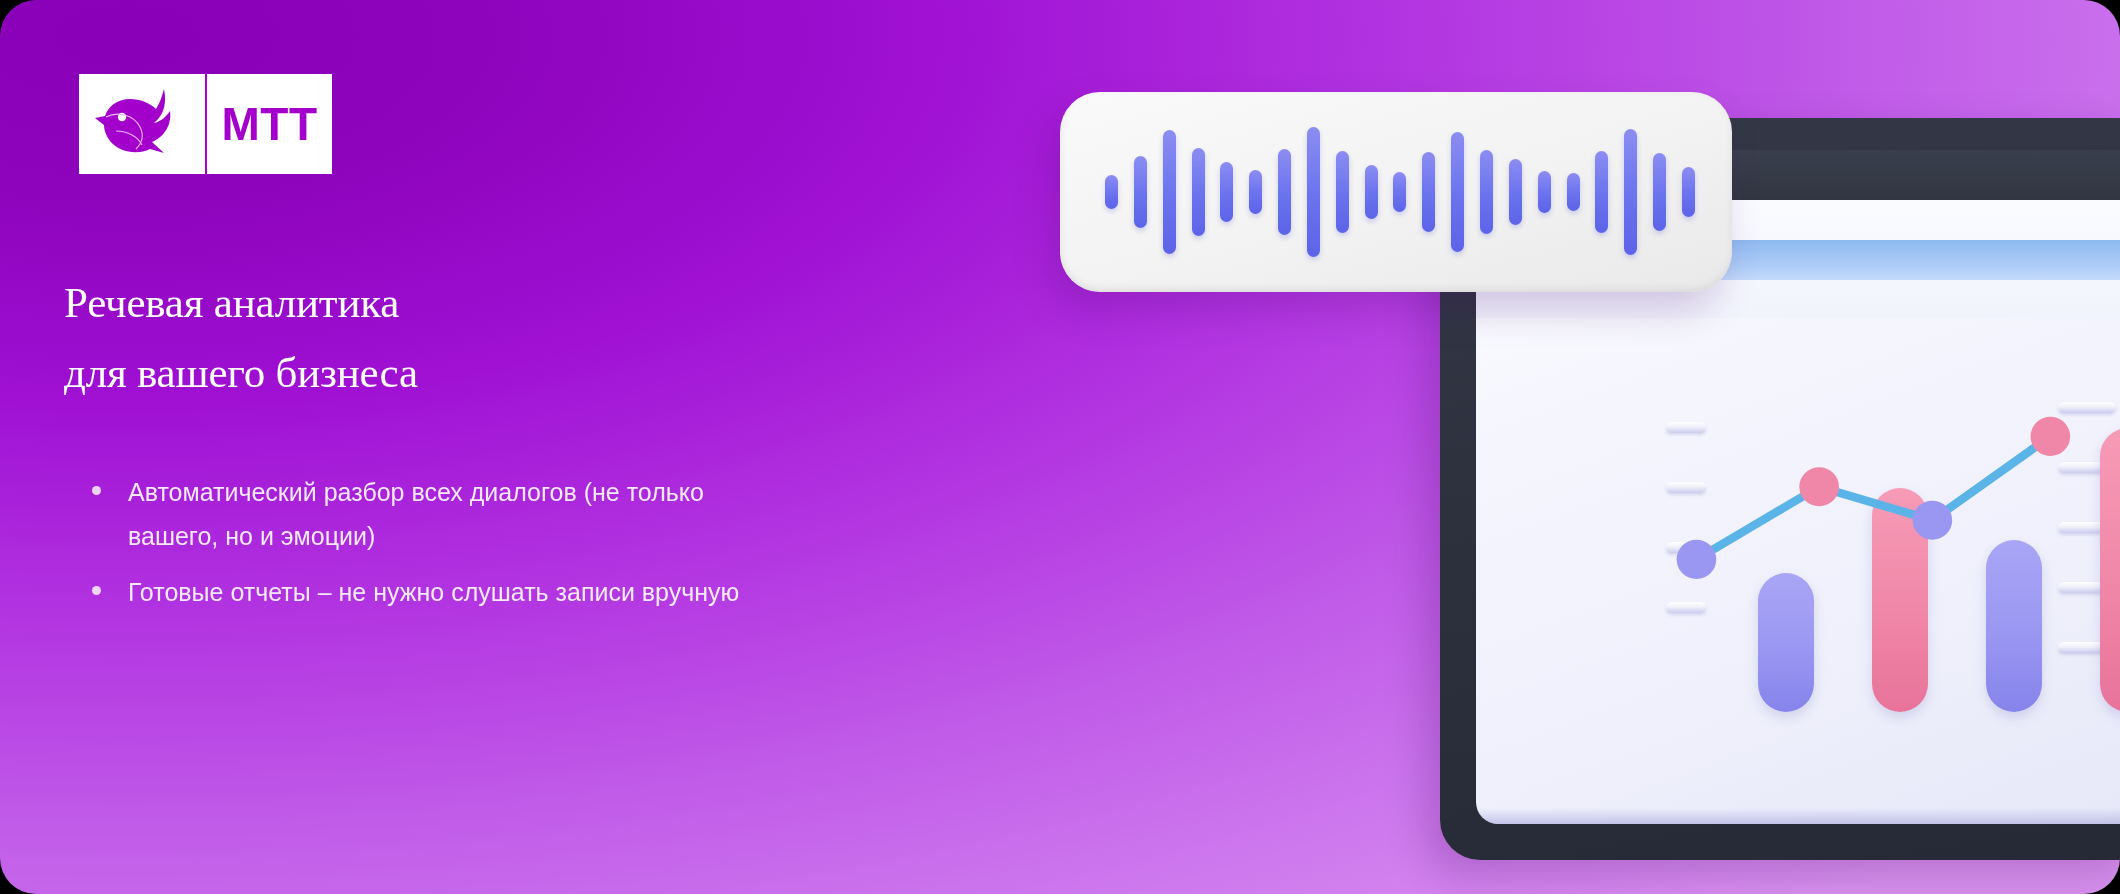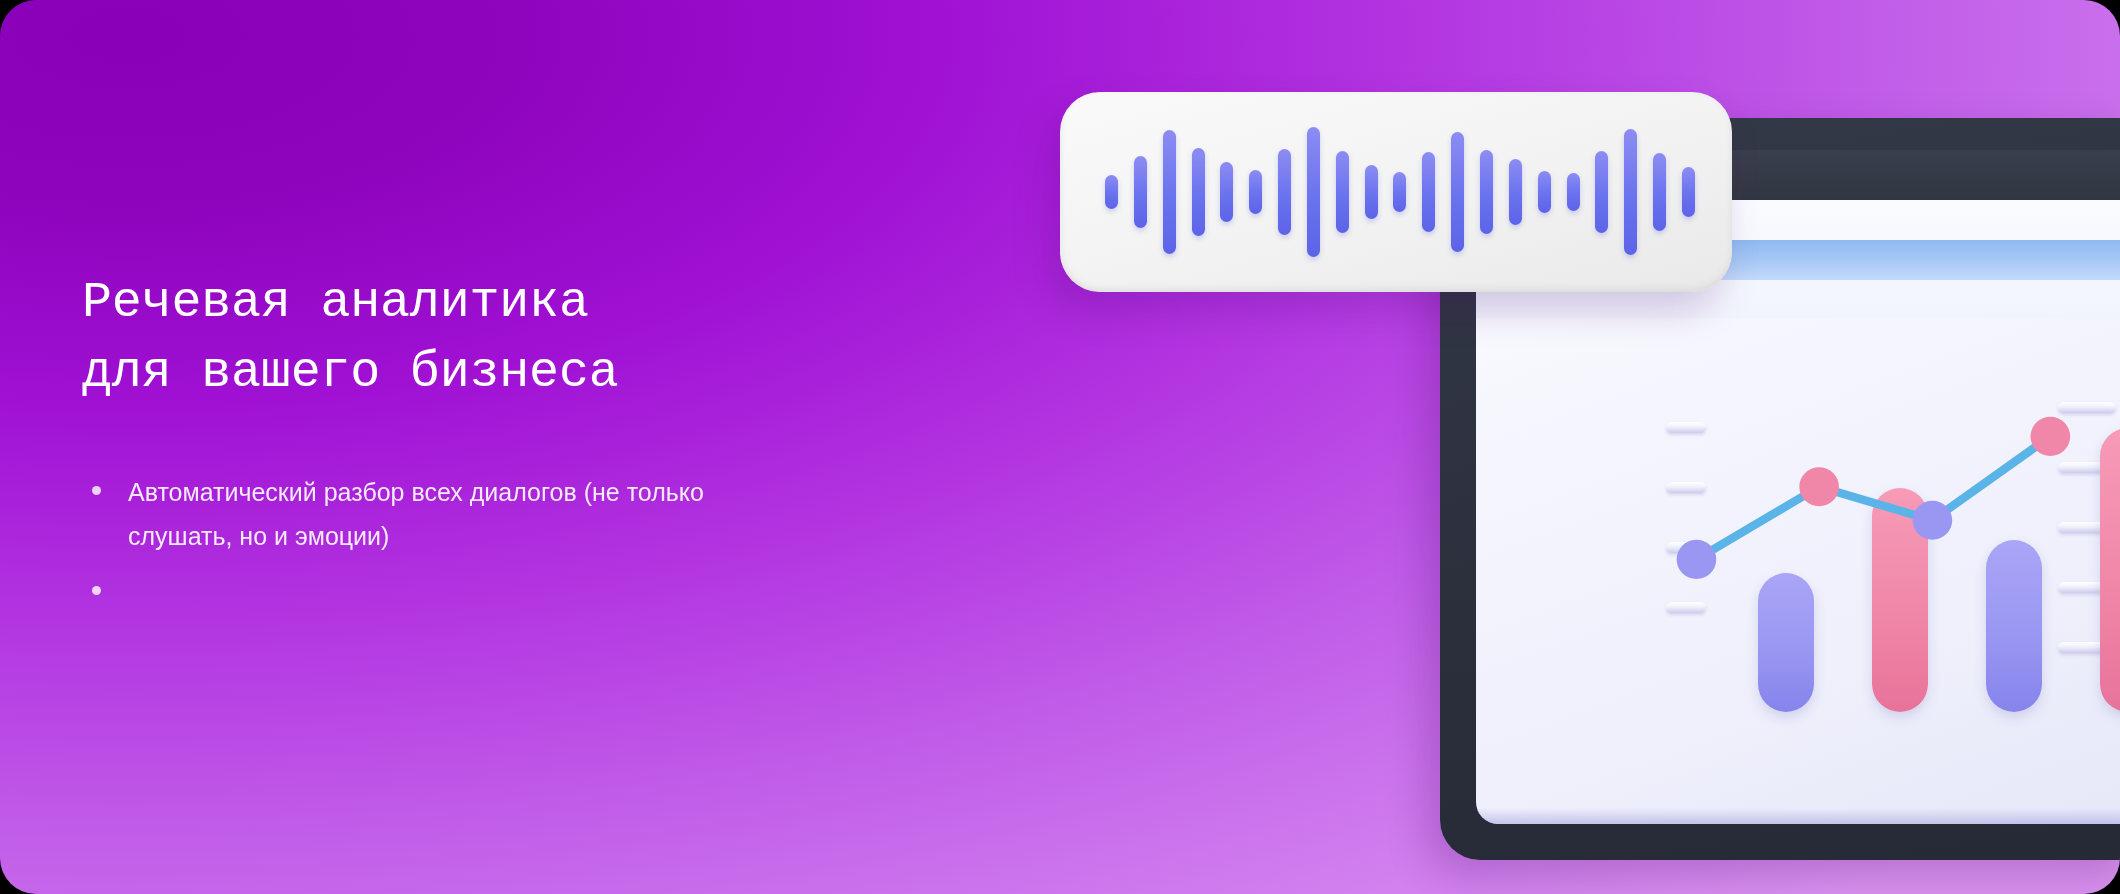--- a/index.html
+++ b/index.html
@@ -70,29 +70,29 @@
     color: #A400CC;
     font-size: 46px;
     font-weight: 700;
     letter-spacing: 0.5px;
     font-family: "Liberation Sans", sans-serif;
   }
 
   
   .headline {
     position: absolute;
-    left: 82px;
+    left: 64px;
     top: 268px;
     color: #ffffff;
-    font-size: 50px;
+    font-size: 43px;
     line-height: 70px;
     font-weight: 400;
     letter-spacing: -0.2px;
     white-space: pre-line;
-    font-family: Liberation Mono, monospace;
+    font-family: Liberation Serif, serif;
   }
 
   
   .bullets {
     position: absolute;
     left: 92px;
     top: 470px;
     width: 920px;
   }
   .bullet-row {
@@ -300,32 +300,49 @@
     box-shadow: 0 3px 5px rgba(90,95,220,0.25);
   }
 </style>
 </head>
 <body>
 
 <div class="banner">
 
   <div class="left-col">
 
+    <div class="logo">
+      <div class="logo-bird-box">
+        <svg width="96" height="74" viewBox="0 0 96 74">
+          <path d="M70 2 C73 16 70 28 60 36 C66 35 72 30 76 24 C78 38 70 50 58 55
+                   L70 66 L56 62 C44 68 26 66 16 54 C12 49 10 43 10 38
+                   L1 31 L11 29 C14 19 24 12 36 12 C46 12 56 16 62 22 C66 16 68 9 70 2 Z" fill="#A400CC"></path>
+          <circle cx="28" cy="30" r="4.2" fill="#ffffff"></circle>
+          <path d="M12 30 C24 24 40 28 46 40 C50 48 48 56 42 62" fill="none" stroke="#E7B8F2" stroke-width="1.1"></path>
+          <path d="M22 44 C34 44 44 50 48 58" fill="none" stroke="#E7B8F2" stroke-width="1.1"></path>
+        </svg>
+      </div>
+      <div class="logo-divider"></div>
+      <div class="logo-text-box">
+        <span class="logo-text">МТТ</span>
+      </div>
+    </div>
 
     <div class="headline">Речевая аналитика
 для вашего бизнеса</div>
 
     <div class="bullets">
       <div class="bullet-row">
         <span class="bullet-dot"></span>
         <span class="bullet-text">Автоматический разбор всех диалогов (не только
-слушать, но и эмоции)</span>
+вашего, но и эмоции)</span>
       </div>
       <div class="bullet-row">
         <span class="bullet-dot"></span>
+        <span class="bullet-text">Готовые отчеты – не нужно слушать записи вручную</span>
       </div>
     </div>
 
   </div>
 
   <div class="illustration">
 
     <div class="device">
       <div class="device-screen">
 

